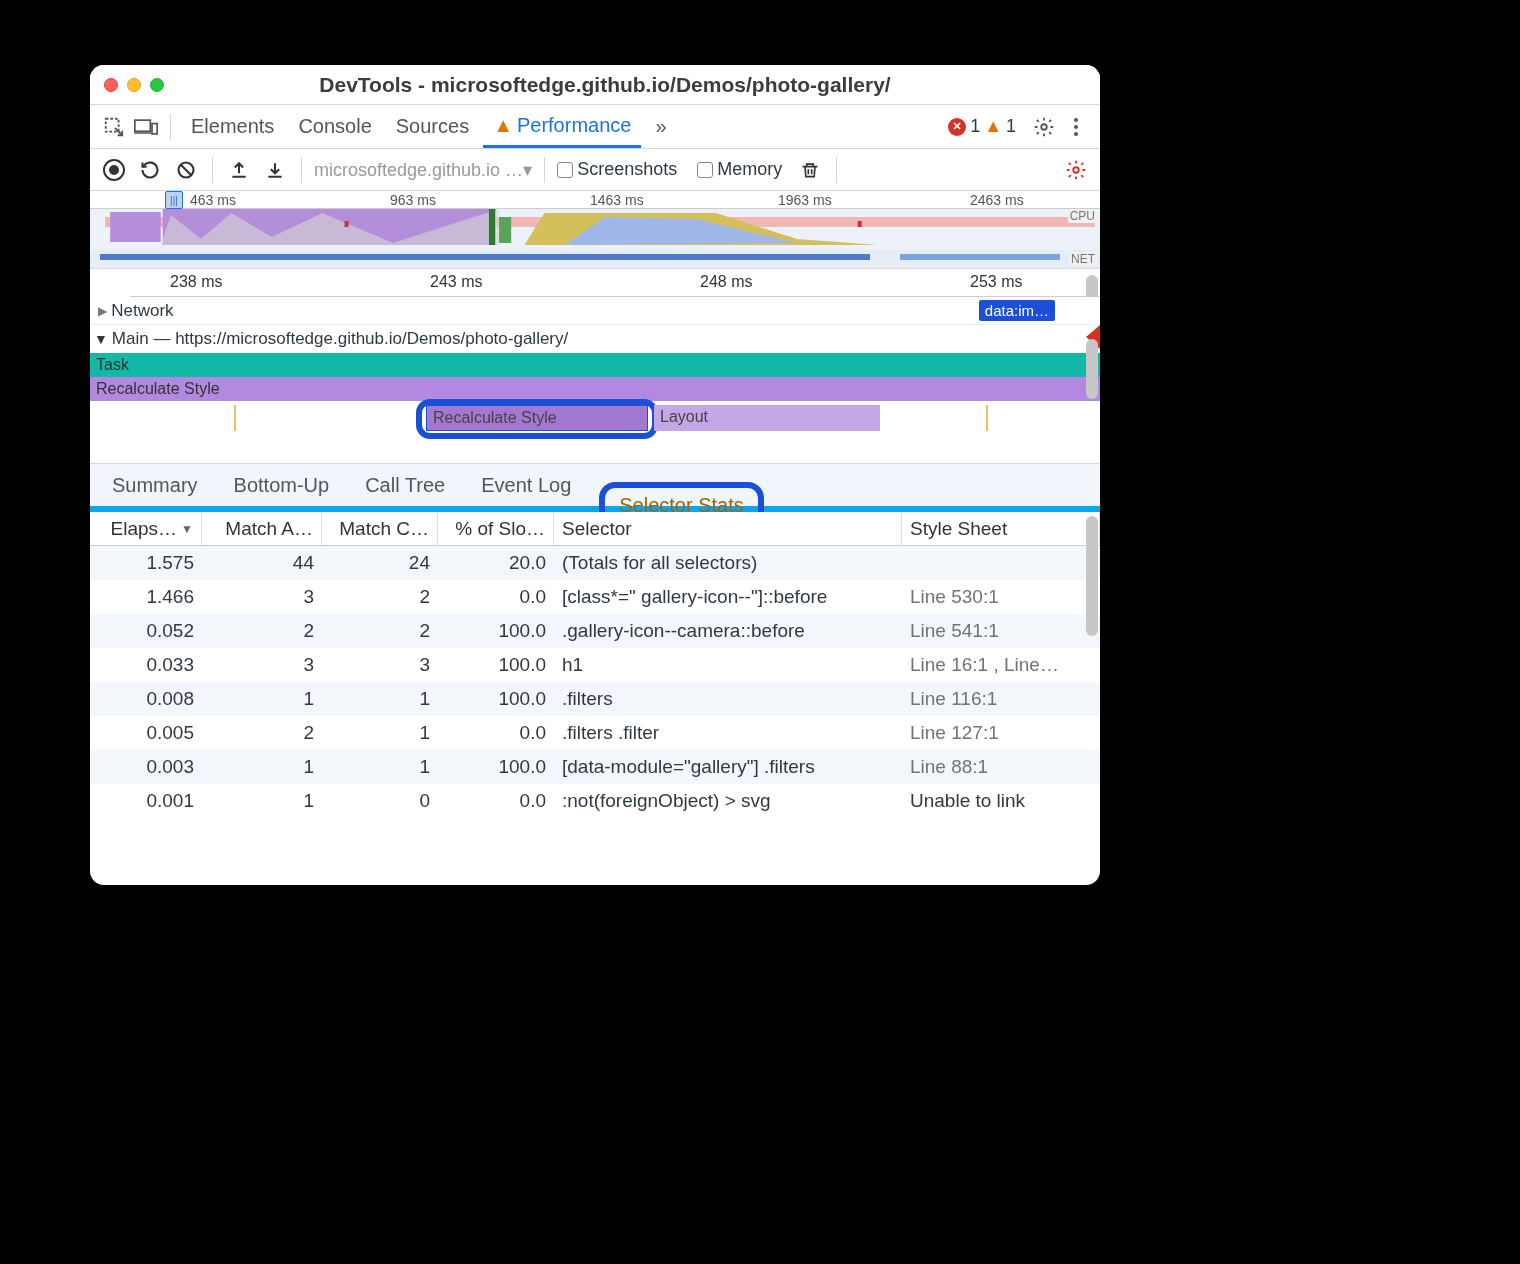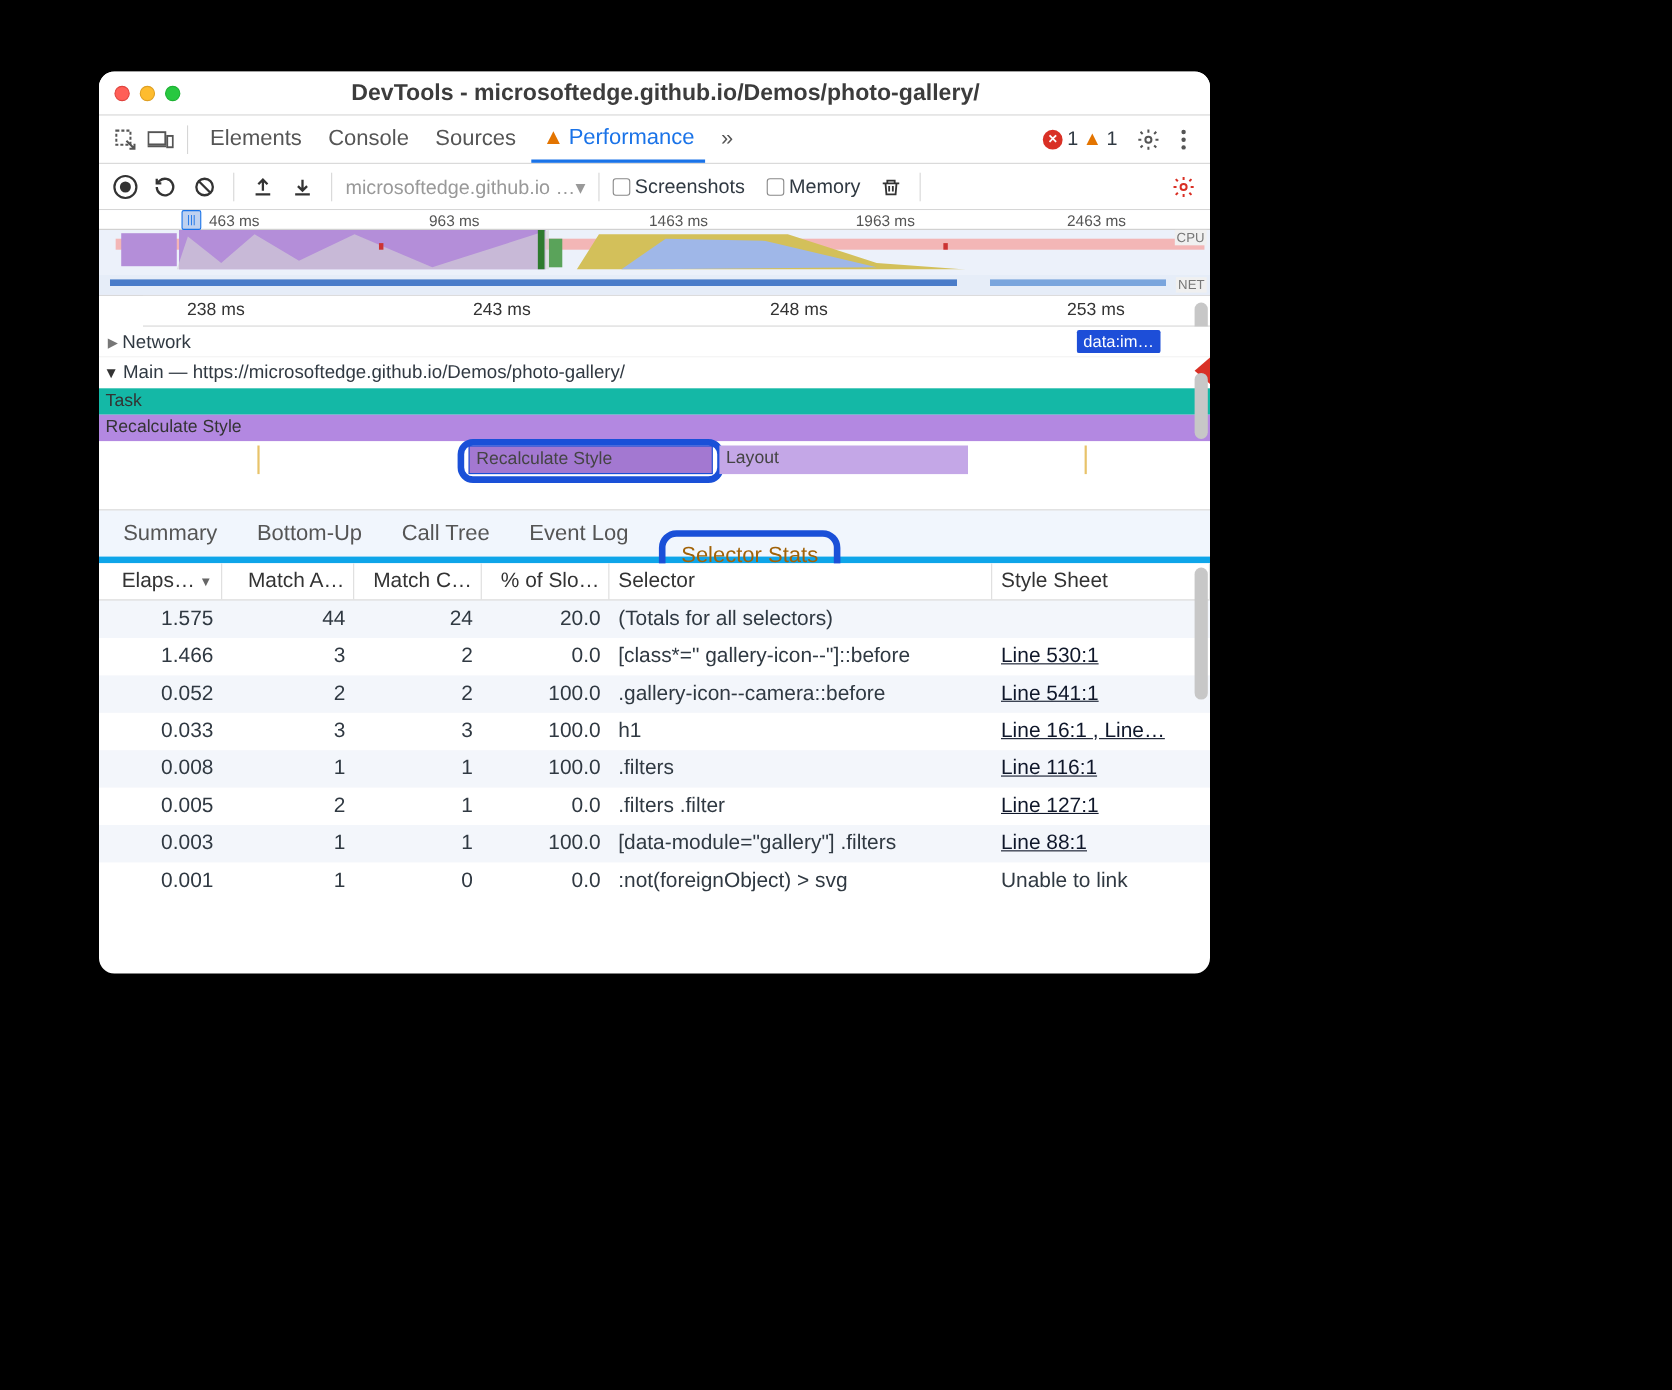--- a/index.html
+++ b/index.html
@@ -128,21 +128,21 @@
   .tbl-head { background:#fff; border-bottom:1px solid #ccc; color:#333;}
   .tbl-head .cell { border-right:1px solid #ddd; height:100%; display:flex; align-items:center; padding:0 8px; white-space:nowrap; overflow:hidden; text-overflow:ellipsis;}
   .tbl-row .cell { padding:0 8px; white-space:nowrap; overflow:hidden; text-overflow:ellipsis; height:100%; display:flex; align-items:center;}
   .tbl-row:nth-child(odd){ background:#f3f6fb;}
   .c-el { width:112px; justify-content:flex-end;}
   .c-ma { width:120px; justify-content:flex-end;}
   .c-mc { width:116px; justify-content:flex-end;}
   .c-sl { width:116px; justify-content:flex-end;}
   .c-se { width:348px; }
   .c-ss { flex:1; }
-  .lnk { color:#0f172a; text-decoration:underline; cursor:pointer;}
+  .lnk { color:#737373; cursor:pointer;}
   .sort-arrow { font-size:12px; color:#666; margin-left:4px;}
   .tbl-scroll { position:absolute; right:2px; top:4px; width:12px; height:120px; background:#c7c7c7; border-radius:6px;}
   svg { display:block; }
 </style>
 </head>
 <body>
 
 <div class="window">
 
   <div class="titlebar">

